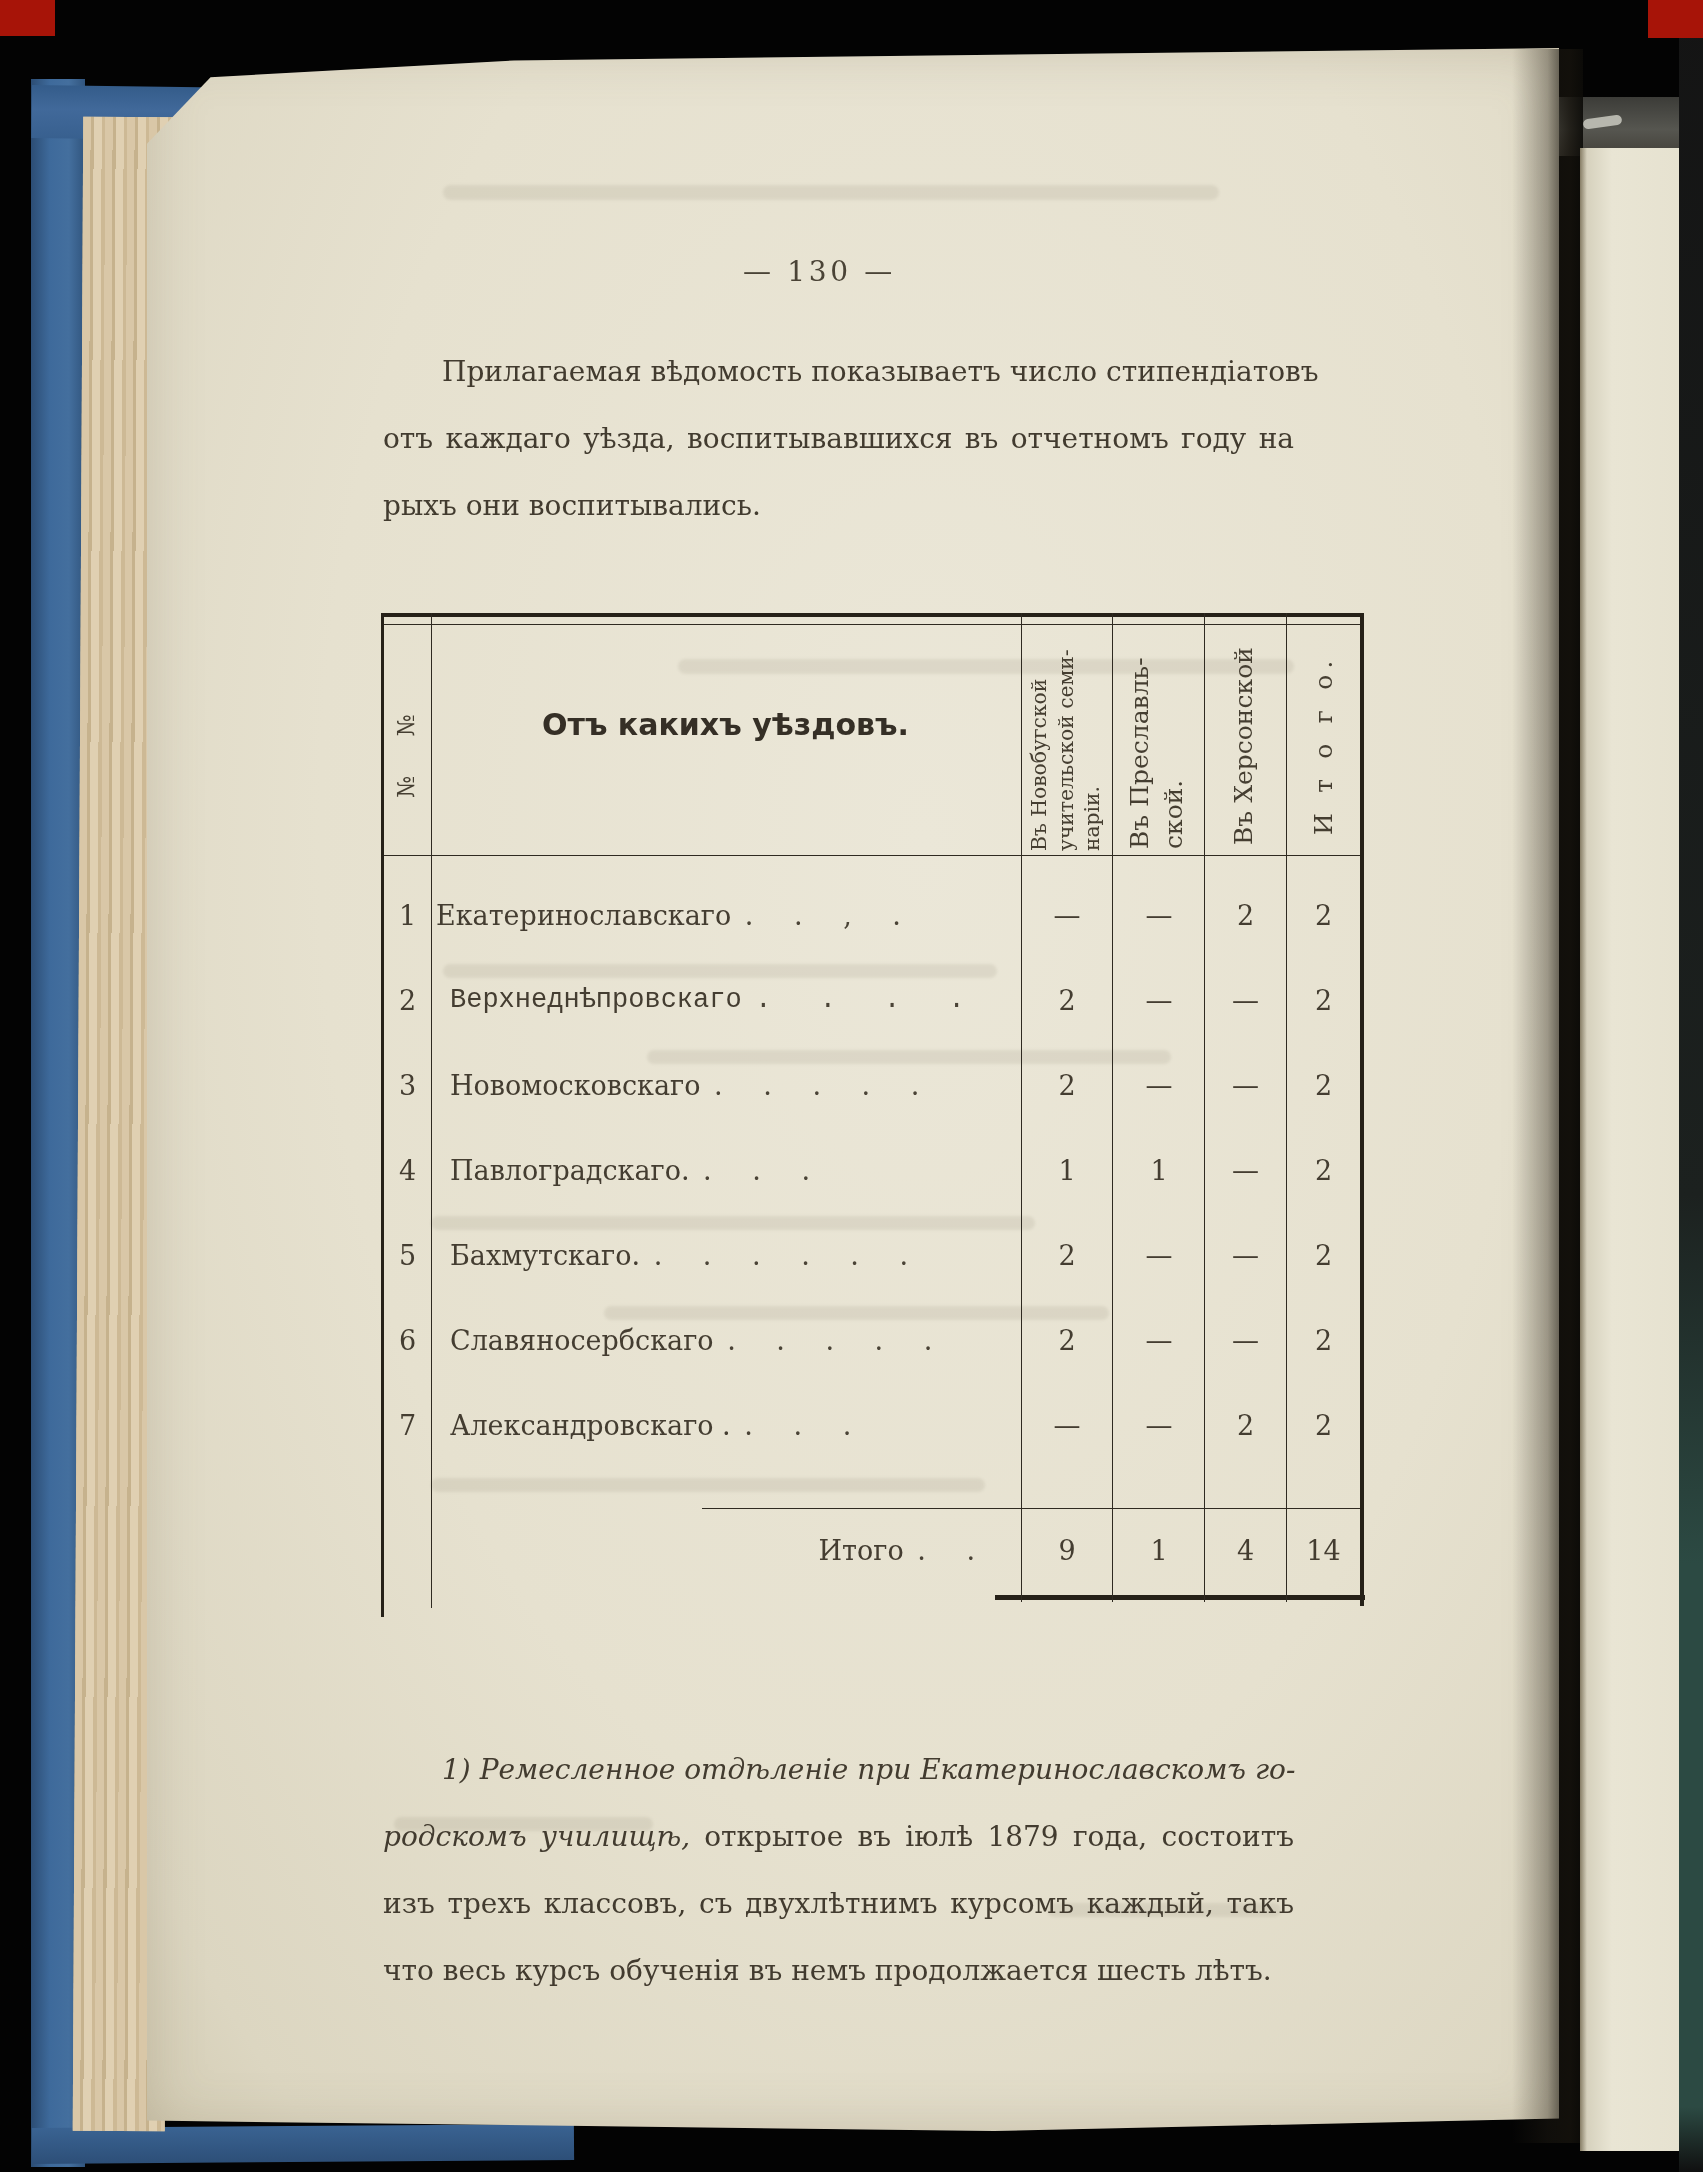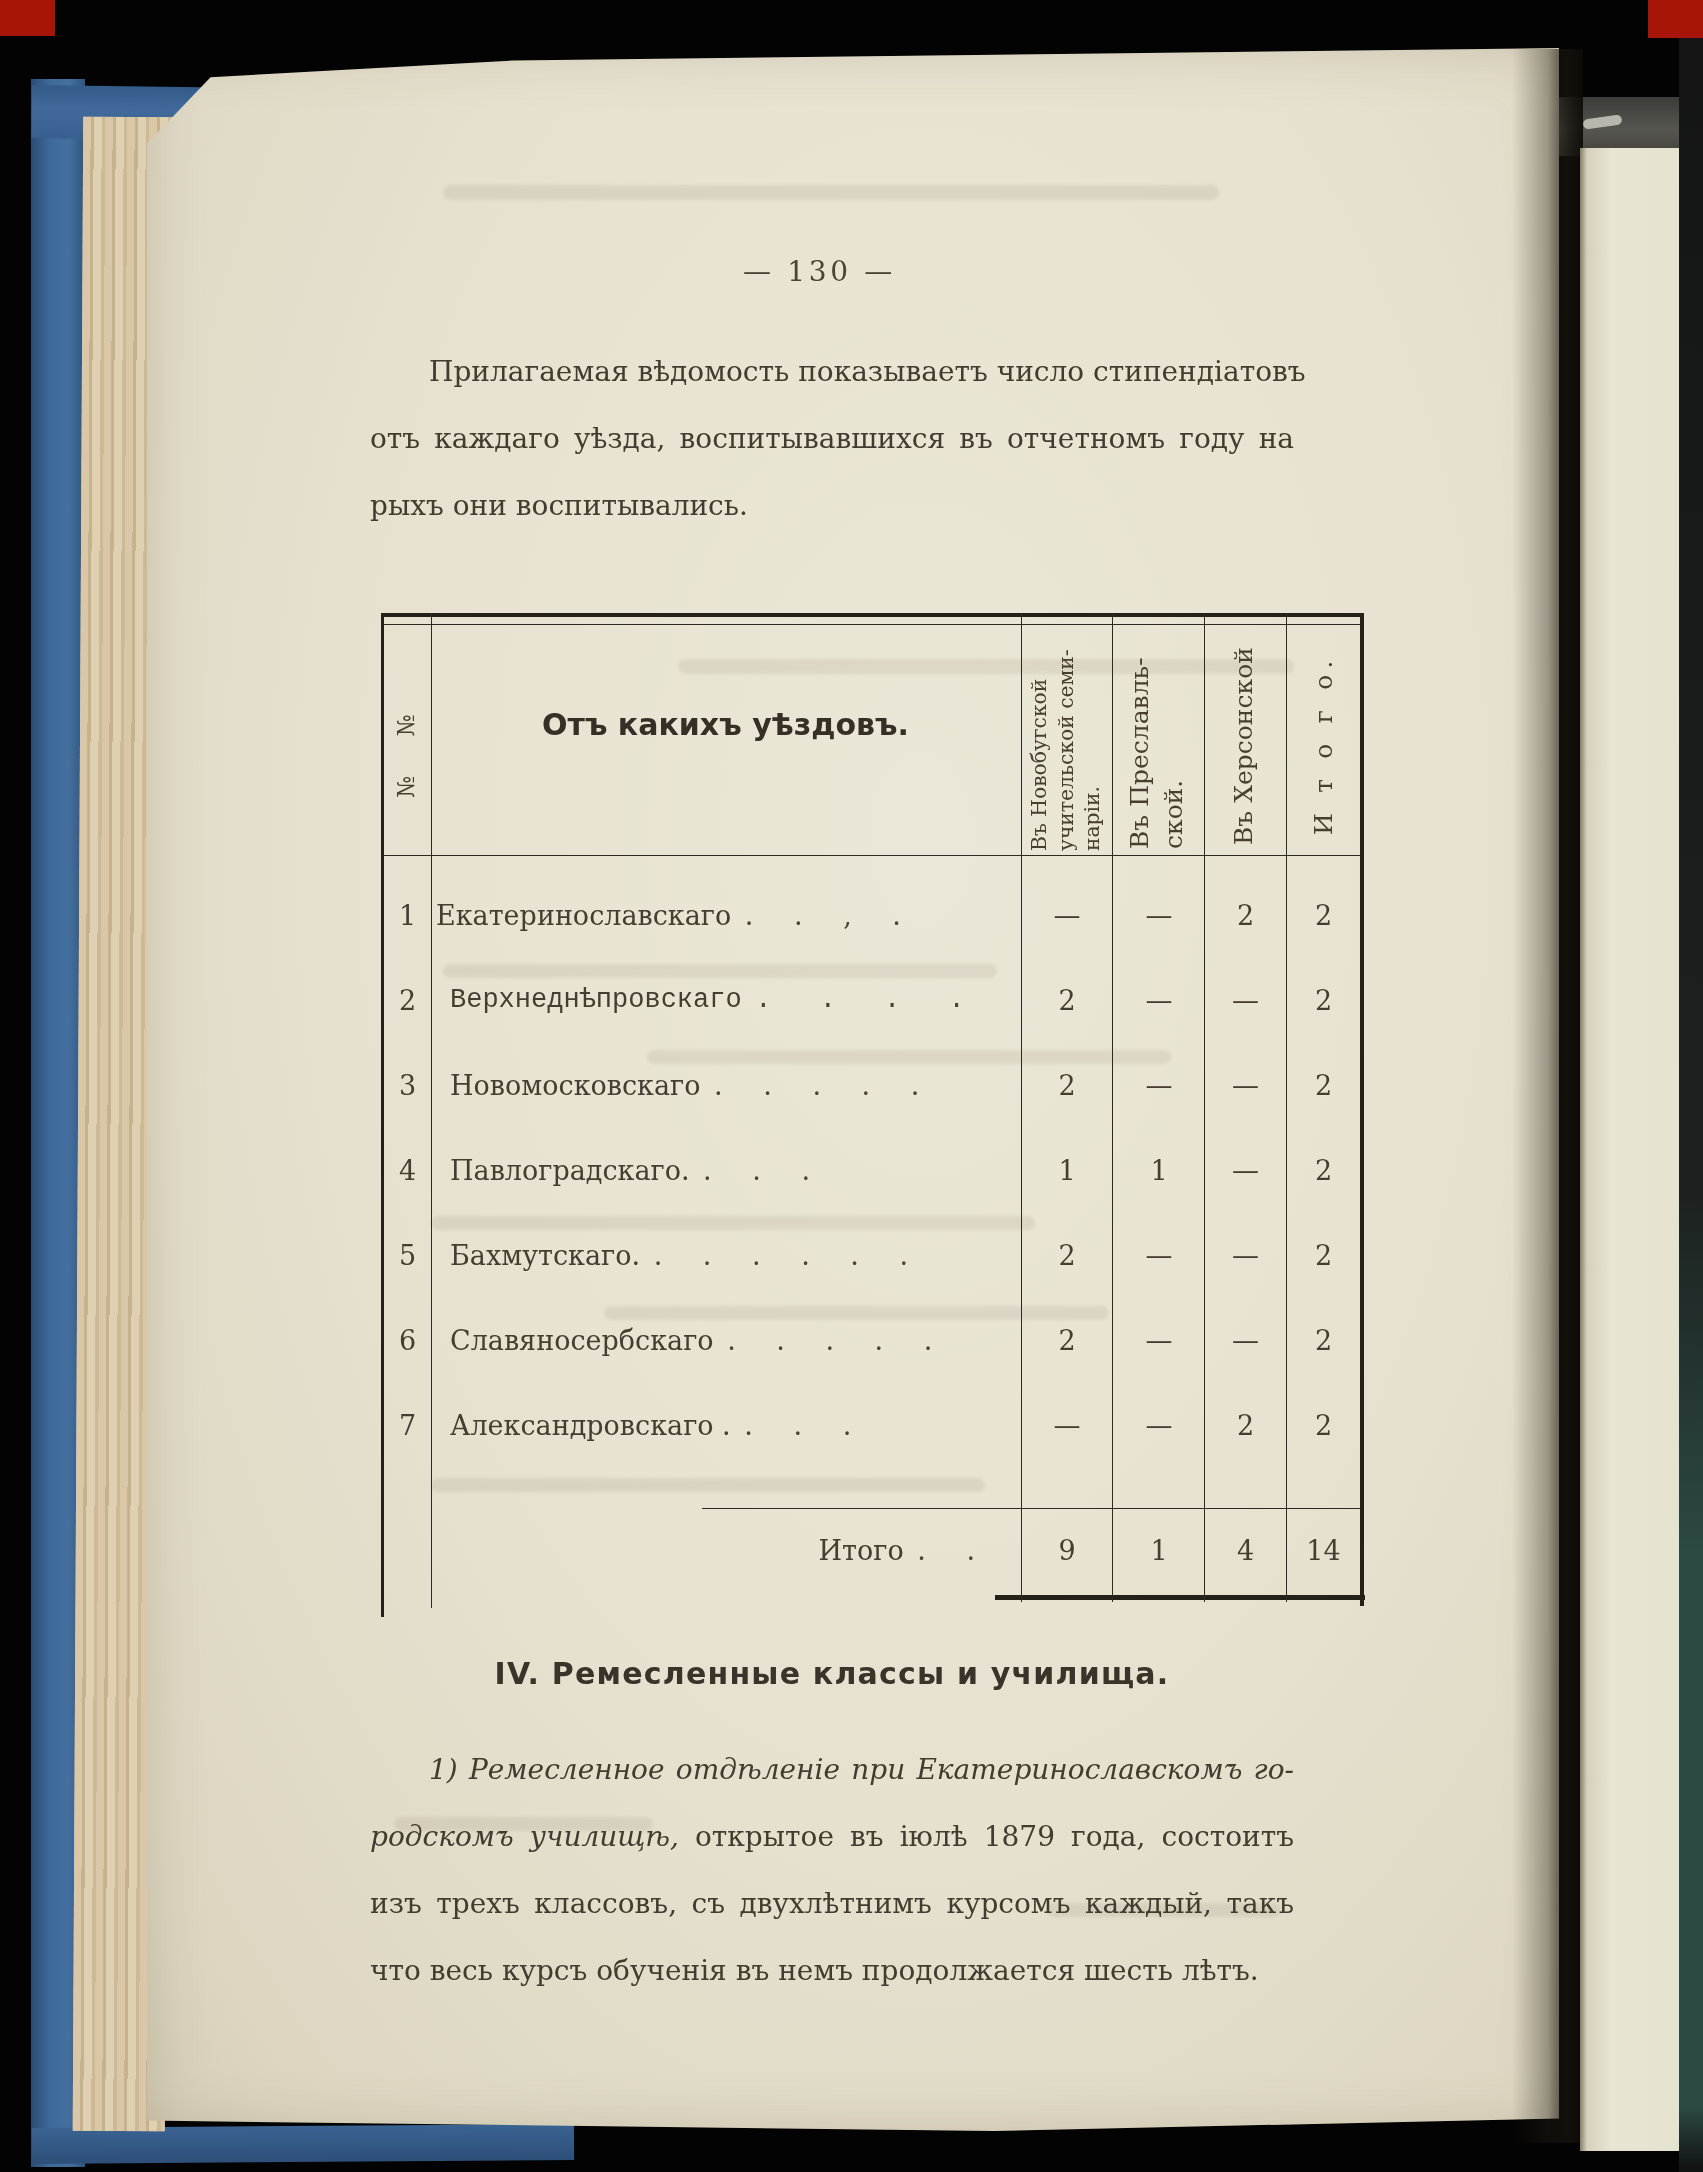--- a/index.html
+++ b/index.html
@@ -25,21 +25,21 @@
   #right-page{left:1580px;top:148px;width:100px;height:2003px;
       background:linear-gradient(90deg,#877e66 0%,#d6d1bd 7%,#e9e5d4 32%,#e6e2d0 100%);}
   #right-edge{left:1679px;top:0;width:24px;height:2172px;background:linear-gradient(180deg,#141414 0%,#1c211f 55%,#2c4a43 72%,#2c4a43 97%,#101010 100%);}
   .corner-red{width:55px;height:36px;background:#a71408;}
   #corner-red-left{left:0;top:0;}
   #corner-red-right{left:1648px;top:0;width:55px;height:38px;}
   
   .ghost{background:#6f6753;opacity:.11;filter:blur(1.8px);border-radius:7.4px;}
   
   .para{left:370px;width:924px;font-size:28px;line-height:67px;}
-  .tline{text-align:justify;text-align-last:justify;white-space:nowrap;}
+  .tline{text-align:justify;text-align-last:justify;white-space:nowrap;margin-left:13px;}
   .tline.indent{padding-left:59px;}
   .tline.last{text-align-last:left;}
   .it{font-style:italic;}
   #page-number{left:370px;top:255px;width:899px;text-align:center;font-size:28px;letter-spacing:3.7px;color:#4a4336;}
   #section-heading{left:370px;top:1656px;width:924px;text-align:center;
       font-family:"DejaVu Sans","Liberation Sans",sans-serif;font-weight:bold;font-size:30px;letter-spacing:1.2px;color:#39332a;}
   
   .hline,.vline{background:#2f2a21;}
   .hline{height:1.2px;}
   .vline{width:1.2px;}
@@ -151,21 +151,20 @@
       <div class="cell val-cell" style="left: 1114px; top: 1410px; width: 90px;">—</div>
       <div class="cell val-cell" style="left: 1205px; top: 1410px; width: 81px;">2</div>
       <div class="cell val-cell" style="left: 1287px; top: 1410px; width: 73px;">2</div>
       <div class="cell " style="left: 702px; top: 1535px; width: 289px; text-align: right;">Итого<span class="dots">. .</span></div>
       <div class="cell val-cell" style="left: 1022px; top: 1535px; width: 90px;">9</div>
       <div class="cell val-cell" style="left: 1114px; top: 1535px; width: 90px;">1</div>
       <div class="cell val-cell" style="left: 1205px; top: 1535px; width: 81px;">4</div>
       <div class="cell val-cell" style="left: 1287px; top: 1535px; width: 73px;">14</div>
     </div>
 
-  <div class="abs" id="section-heading">IV. Ремесленные классы и училища.</div>
   <div class="abs para" style="top:1736px;">
       <div class="tline indent"><span class="it">1) Ремесленное отдѣленіе при Екатеринославскомъ го-</span></div>
       <div class="tline"><span class="it">родскомъ училищѣ,</span><span> открытое въ іюлѣ 1879 года, состоитъ</span></div>
       <div class="tline"><span>изъ трехъ классовъ, съ двухлѣтнимъ курсомъ каждый, такъ</span></div>
       <div class="tline last"><span>что весь курсъ обученія въ немъ продолжается шесть лѣтъ.</span></div>
     </div>
 
   <div class="abs" id="gutter"></div>
   <div class="abs" id="right-page"></div>
   <div class="abs" id="right-edge"></div>

